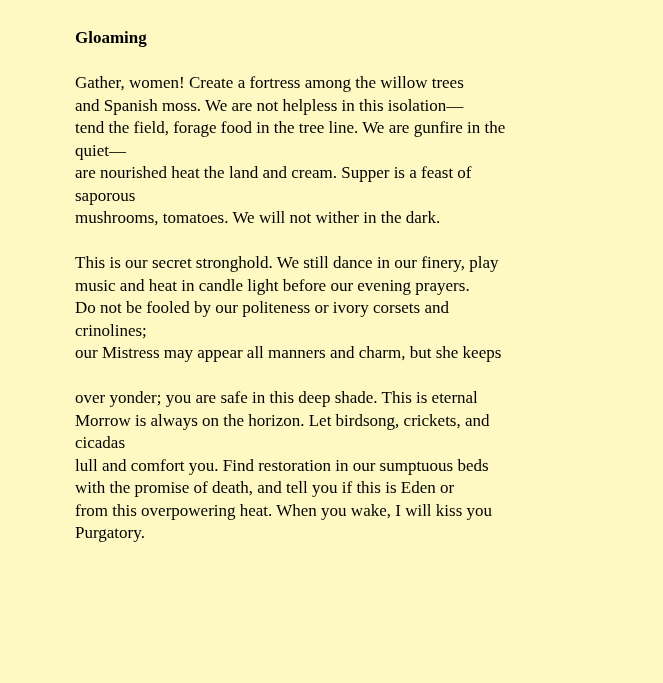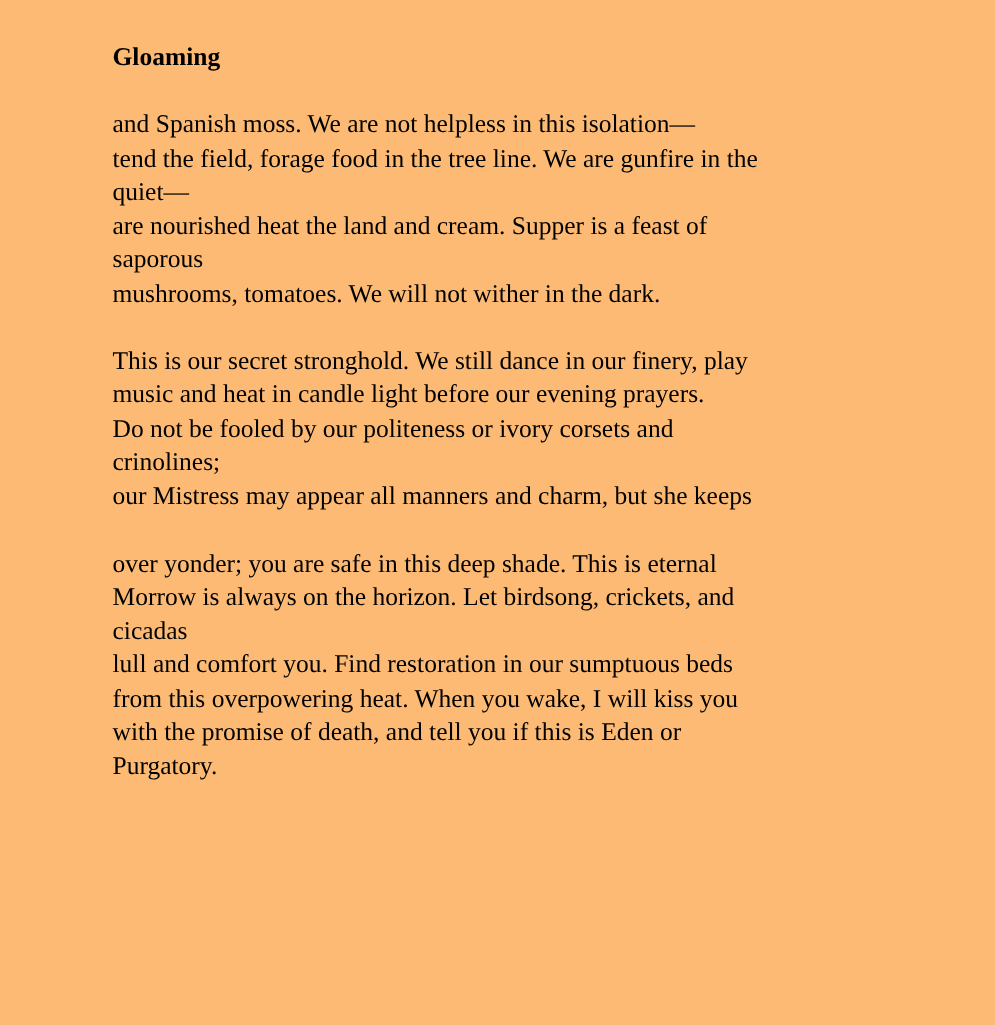--- a/index.html
+++ b/index.html
@@ -12,21 +12,21 @@
     height: 683px;
     overflow: hidden;
     font-family: "Liberation Serif", "DejaVu Serif", serif;
     color: #000000;
   }
   .page {
     box-sizing: border-box;
     width: 663px;
     height: 683px;
     padding: 27px 10px 0 75px;
-    background: #fdba74;
+    background: #fef9c3;
   }
   .poem-title {
     font-size: 17px;
     line-height: 22.5px;
     font-weight: bold;
     margin: 0 0 22.5px 0;
   }
   .poem-body {
     margin: 0;
   }
@@ -39,37 +39,38 @@
     white-space: nowrap;
   }
 </style>
 </head>
 <body>
 
 <div class="page">
   <h1 class="poem-title">Gloaming</h1>
   <div class="poem-body">
       <div class="stanza">
+        <div class="line">Gather, women! Create a fortress among the willow trees</div>
         <div class="line">and Spanish moss. We are not helpless in this isolation—</div>
         <div class="line">tend the field, forage food in the tree line. We are gunfire in the</div>
         <div class="line">quiet—</div>
         <div class="line">are nourished heat the land and cream. Supper is a feast of</div>
         <div class="line">saporous</div>
         <div class="line">mushrooms, tomatoes. We will not wither in the dark.</div>
       </div>
       <div class="stanza">
         <div class="line">This is our secret stronghold. We still dance in our finery, play</div>
         <div class="line">music and heat in candle light before our evening prayers.</div>
         <div class="line">Do not be fooled by our politeness or ivory corsets and</div>
         <div class="line">crinolines;</div>
         <div class="line">our Mistress may appear all manners and charm, but she keeps</div>
       </div>
       <div class="stanza">
         <div class="line">over yonder; you are safe in this deep shade. This is eternal</div>
         <div class="line">Morrow is always on the horizon. Let birdsong, crickets, and</div>
         <div class="line">cicadas</div>
         <div class="line">lull and comfort you. Find restoration in our sumptuous beds</div>
+        <div class="line">with the promise of death, and tell you if this is Eden or</div>
         <div class="line">from this overpowering heat. When you wake, I will kiss you</div>
-        <div class="line">with the promise of death, and tell you if this is Eden or</div>
         <div class="line">Purgatory.</div>
       </div>
     </div>
 </div>
 
 </body></html>

